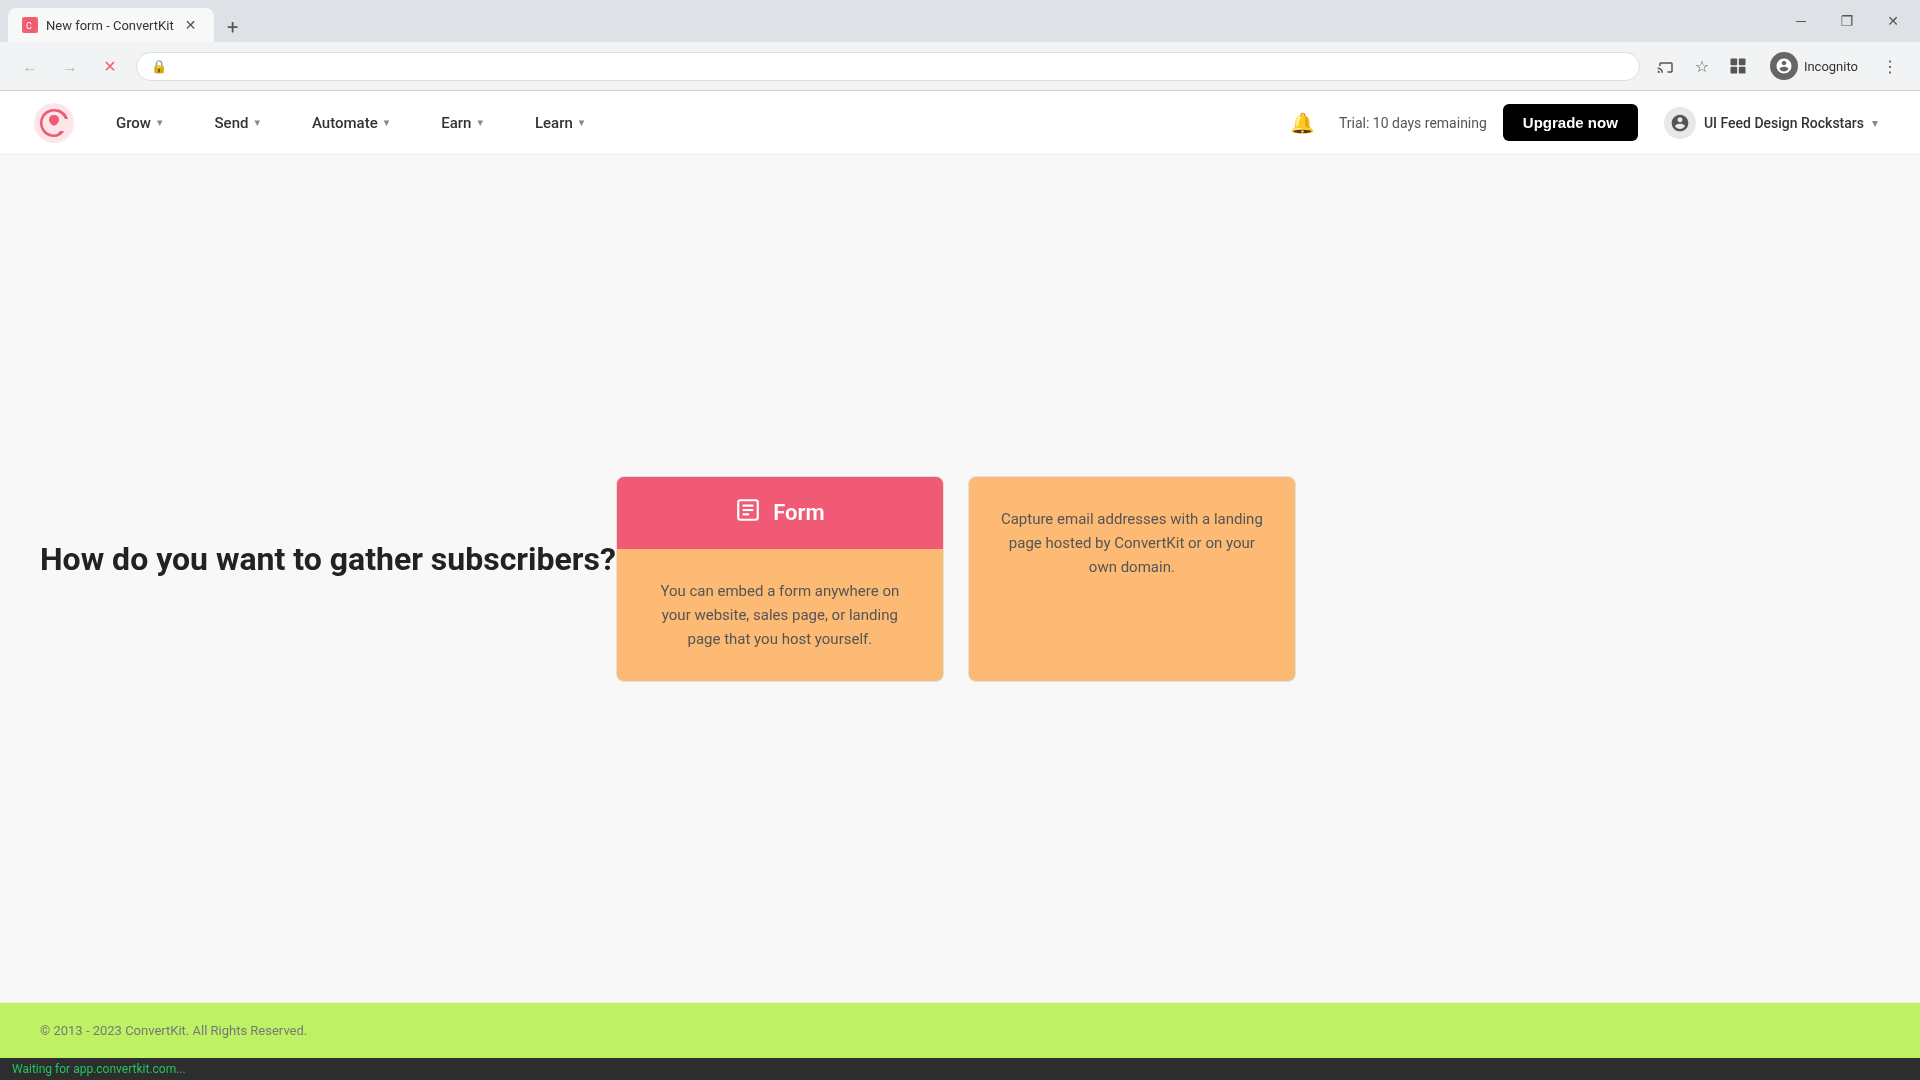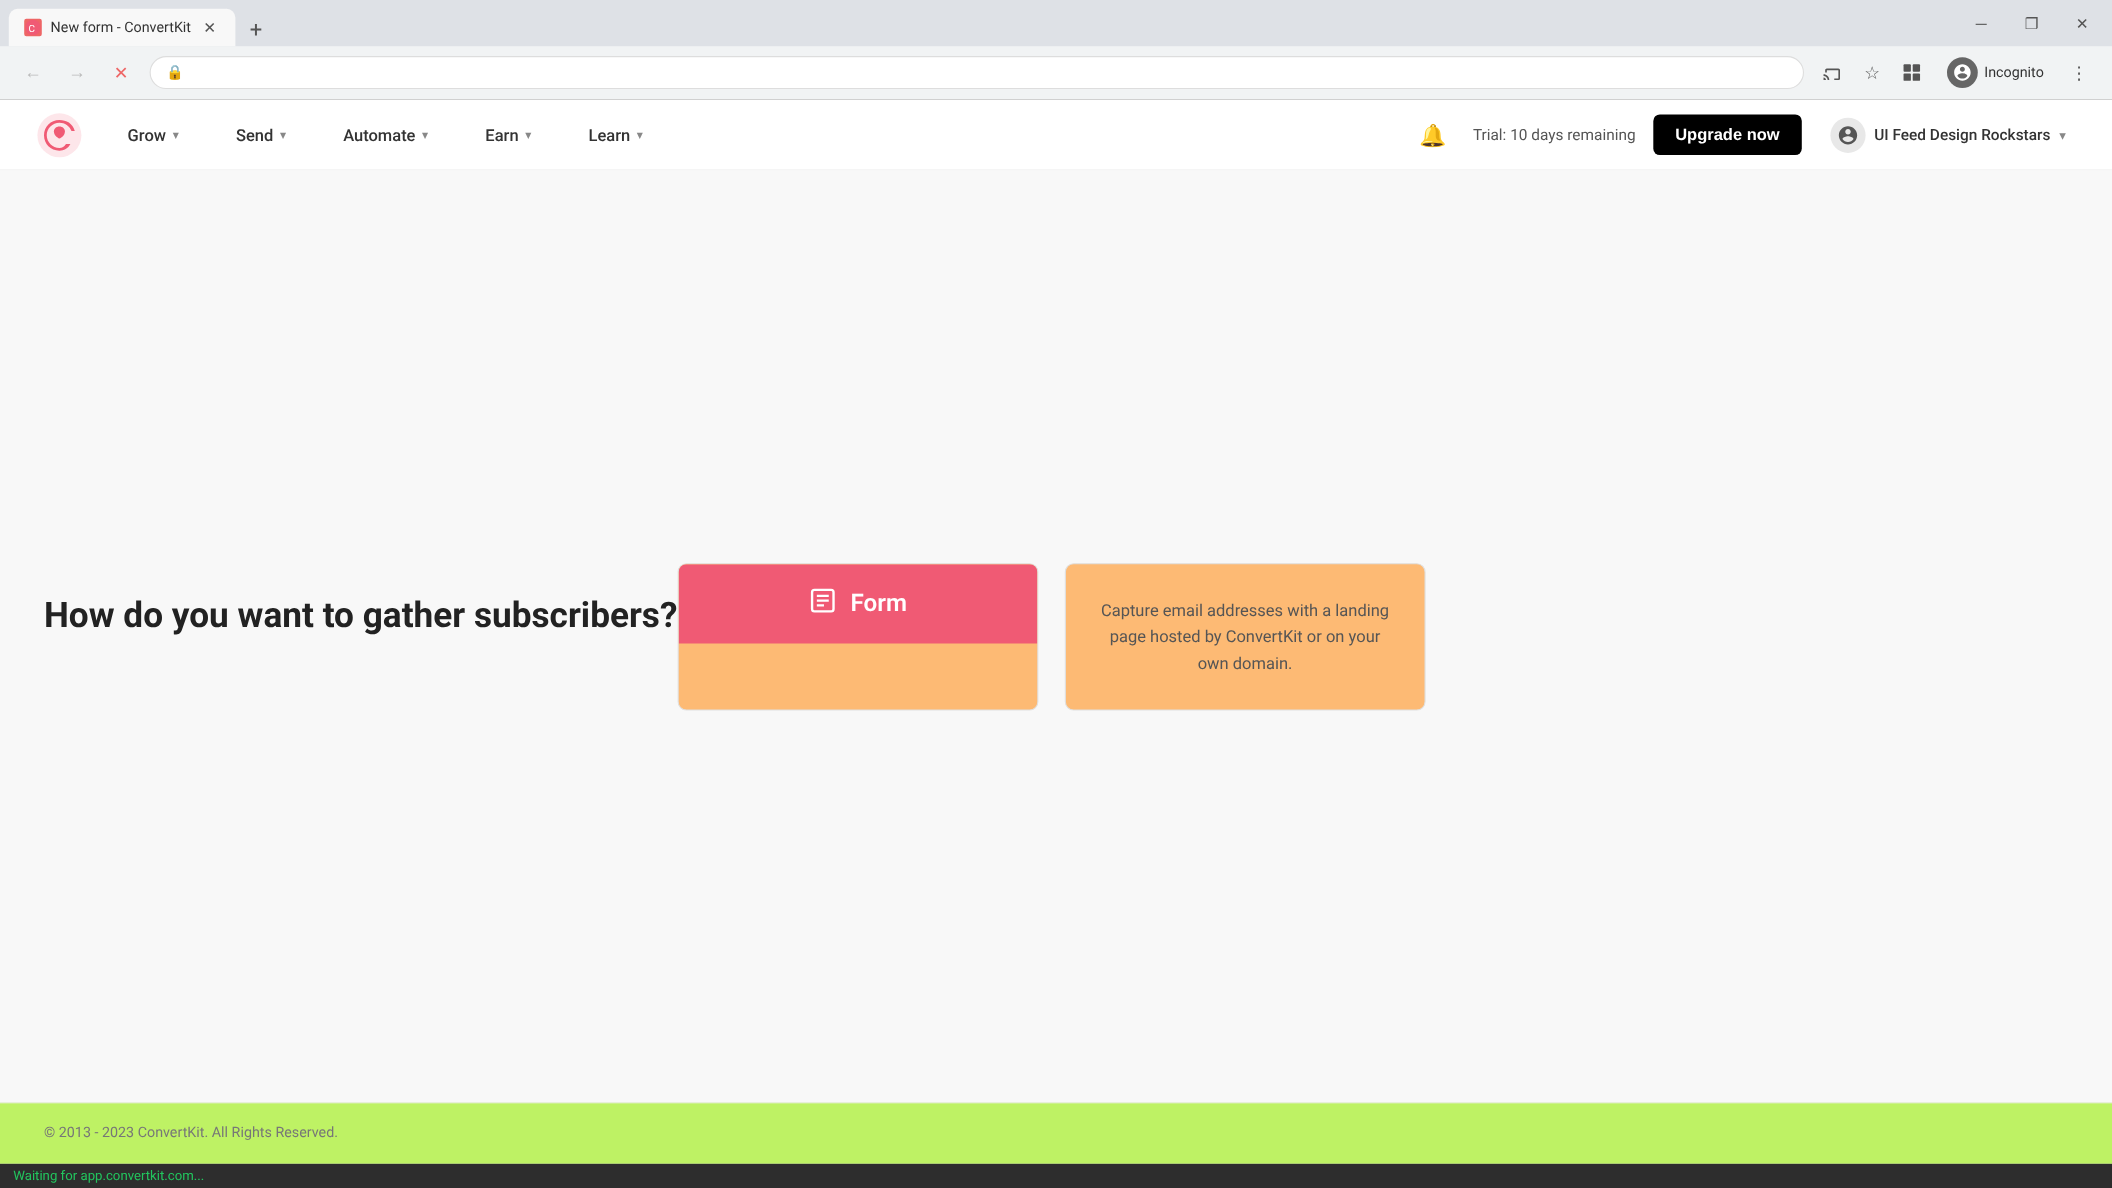--- a/index.html
+++ b/index.html
@@ -497,20 +497,23 @@
           <span class="card-icon">
             <svg width="26" height="26" viewBox="0 0 24 24" fill="white">
               <rect x="3" y="3" width="18" height="18" rx="2" stroke="white" stroke-width="2" fill="none"></rect>
               <line x1="7" y1="8" x2="17" y2="8" stroke="white" stroke-width="2"></line>
               <line x1="7" y1="12" x2="17" y2="12" stroke="white" stroke-width="2"></line>
               <line x1="7" y1="16" x2="13" y2="16" stroke="white" stroke-width="2"></line>
             </svg>
           </span>
           <span>Form</span>
         </div>
+        <div class="card-body">
+          <p>You can embed a form anywhere on your website, sales page, or landing page that you host yourself.</p>
+        </div>
       </div>
 
       <div class="card">
         <div class="card-body">
           <p>Capture email addresses with a landing page hosted by ConvertKit or on your own domain.</p>
         </div>
       </div>
 
     </div>
   </main>

